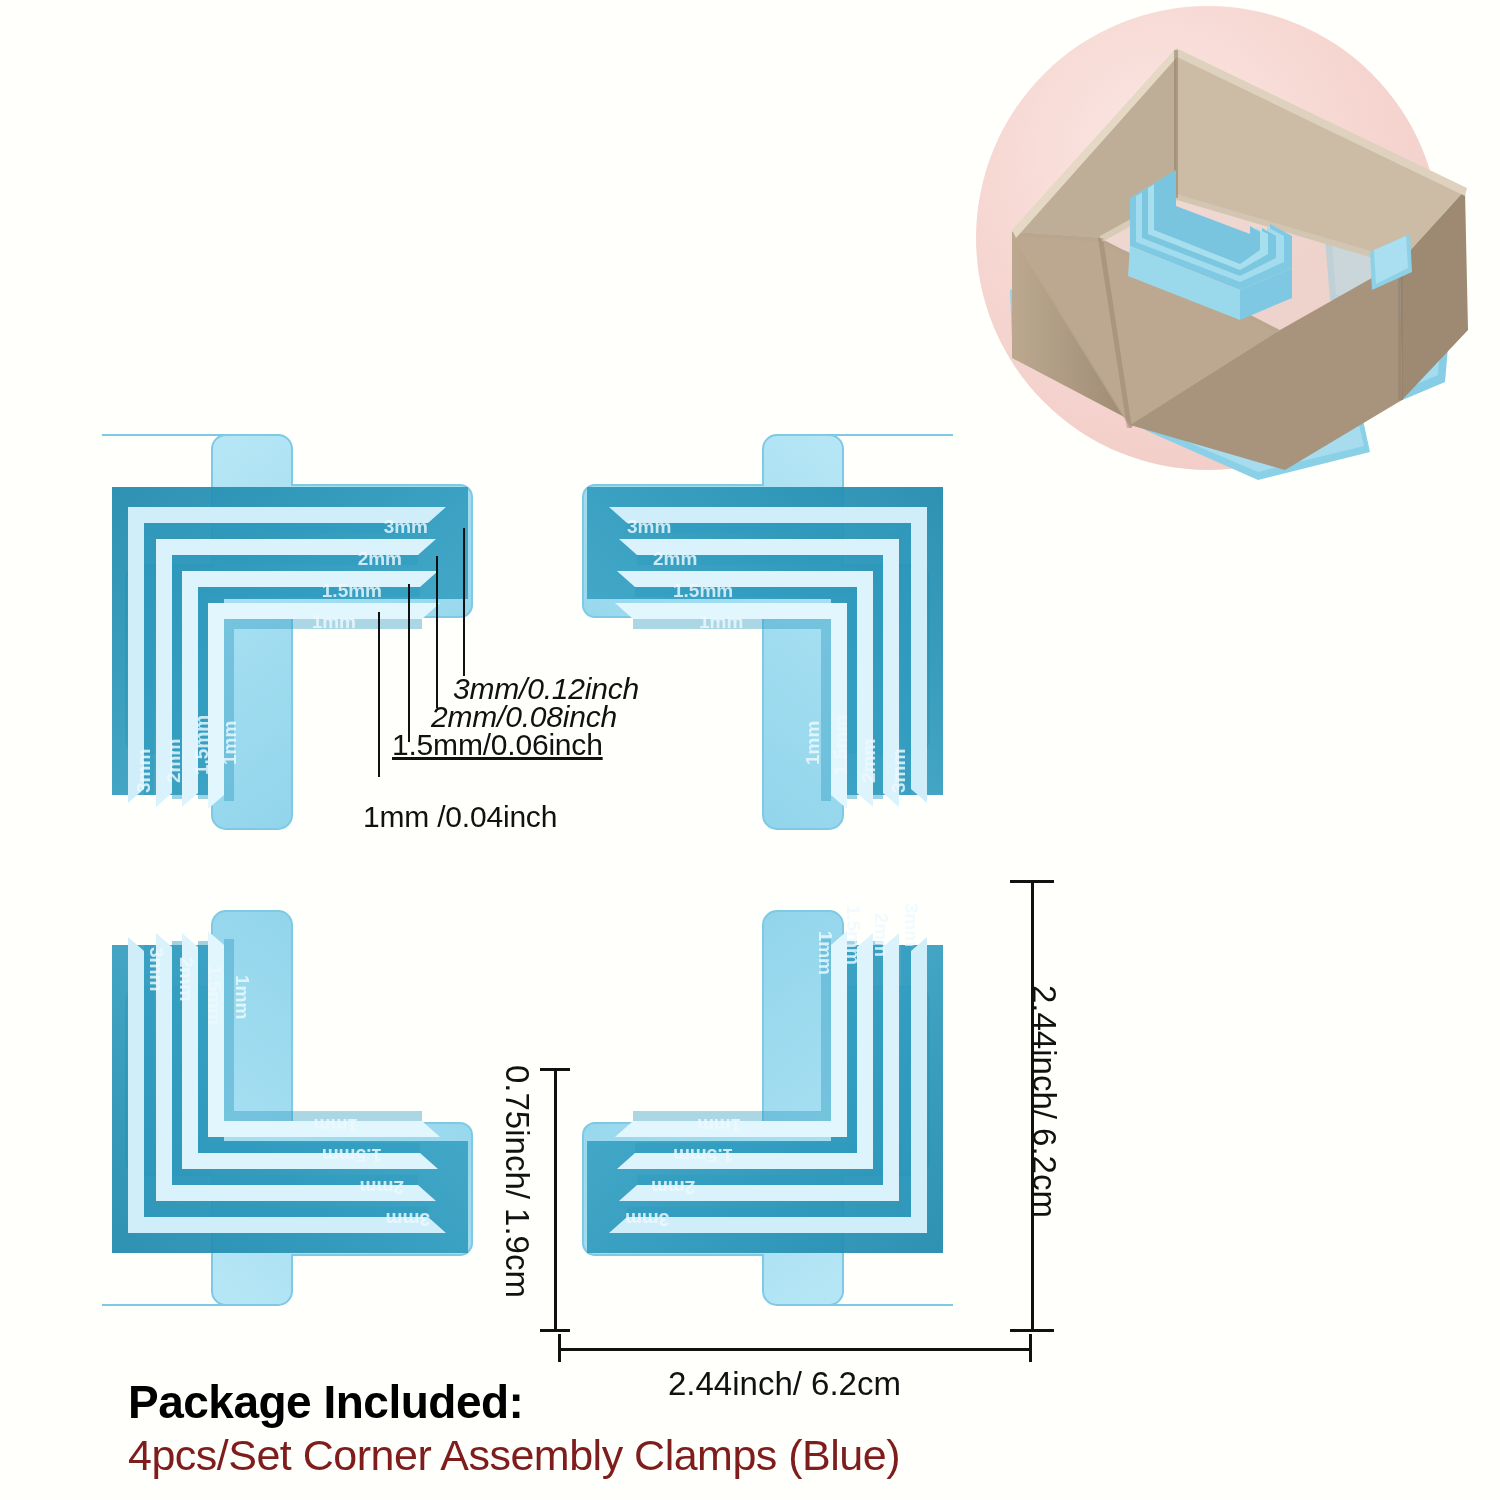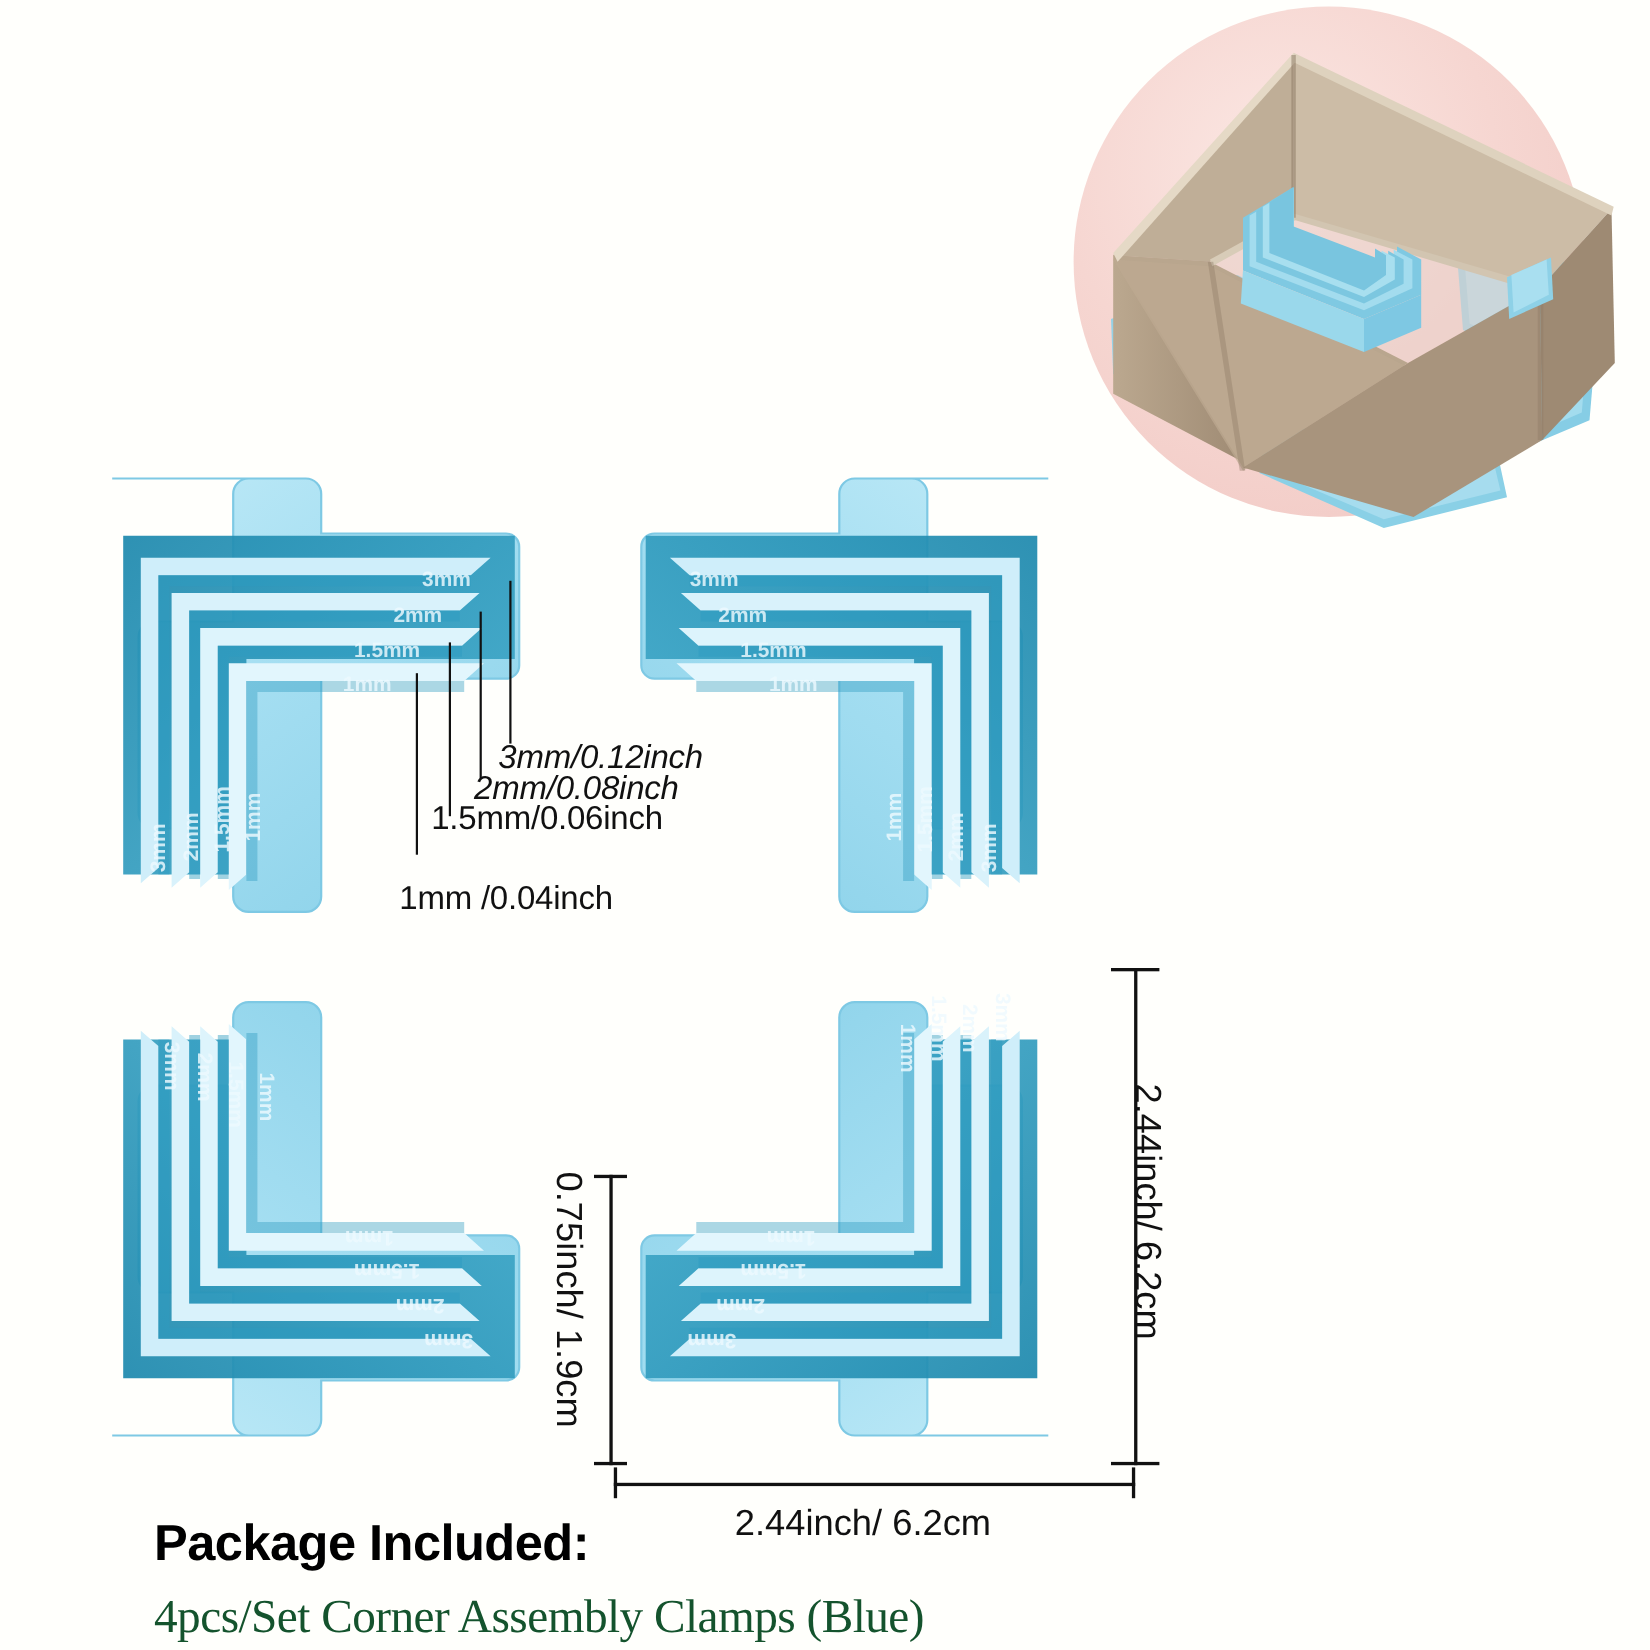--- a/index.html
+++ b/index.html
@@ -37,30 +37,30 @@
   .dimtext{
     position:absolute;
     color:#111;
     font-size:33px;
     white-space:nowrap;
     font-family:"Liberation Sans", sans-serif;
   }
   .rot-cw{transform:rotate(90deg);transform-origin:left top;}
 
   
-  .pkg-wrap{position:absolute;left:140px;top:1378px;}
+  .pkg-wrap{position:absolute;left:128px;top:1378px;}
   .pkg-title{
     font-size:46px;font-weight:bold;color:#000;
     letter-spacing:-0.5px;line-height:1.06;
     font-family:"Liberation Sans", sans-serif;
   }
   .pkg-sub{
-    font-size:43px;color:#14532d;letter-spacing:-0.5px;
-    line-height:1.12;margin-top:20px;
-    font-family:Liberation Serif, serif;
+    font-size:43px;color:#7f1d1d;letter-spacing:-0.5px;
+    line-height:1.12;margin-top:4px;
+    font-family:Liberation Sans, sans-serif;
   }
 
   
   .inset{
     position:absolute;left:940px;top:0px;
     width:560px;height:480px;
     overflow:hidden;
   }
 </style>
 </head>
@@ -331,21 +331,21 @@
     </g>
   </svg>
 
   <div class="leader" style="left:378px;top:612px;height:165px;"></div>
   <div class="leader" style="left:408px;top:584px;height:158px;"></div>
   <div class="leader" style="left:436px;top:556px;height:152px;"></div>
   <div class="leader" style="left:463px;top:528px;height:148px;"></div>
 
   <div class="callout" style="left:453px;top:672px;font-style:italic;">3mm/0.12inch</div>
   <div class="callout" style="left:431px;top:700px;font-style:italic;">2mm/0.08inch</div>
-  <div class="callout" style="left:392px;top:728px;">1.5mm/0.06inch</div>
+  <div class="callout" style="left:392px;top:728px;text-decoration:underline;">1.5mm/0.06inch</div>
   <div class="callout" style="left:363px;top:756px;margin-top:44px;">1mm /0.04inch</div>
 
   <div class="dimline v" style="left:1031px;top:880px;height:452px;"></div>
   <div class="dimline h" style="left:1010px;top:880px;width:44px;"></div>
   <div class="dimline h" style="left:1010px;top:1329px;width:44px;"></div>
   <div class="dimtext rot-cw" style="left:1063px;top:985px;">2.44inch/ 6.2cm</div>
 
   <div class="dimline v" style="left:554px;top:1068px;height:264px;"></div>
   <div class="dimline h" style="left:540px;top:1068px;width:30px;"></div>
   <div class="dimline h" style="left:540px;top:1329px;width:30px;"></div>

